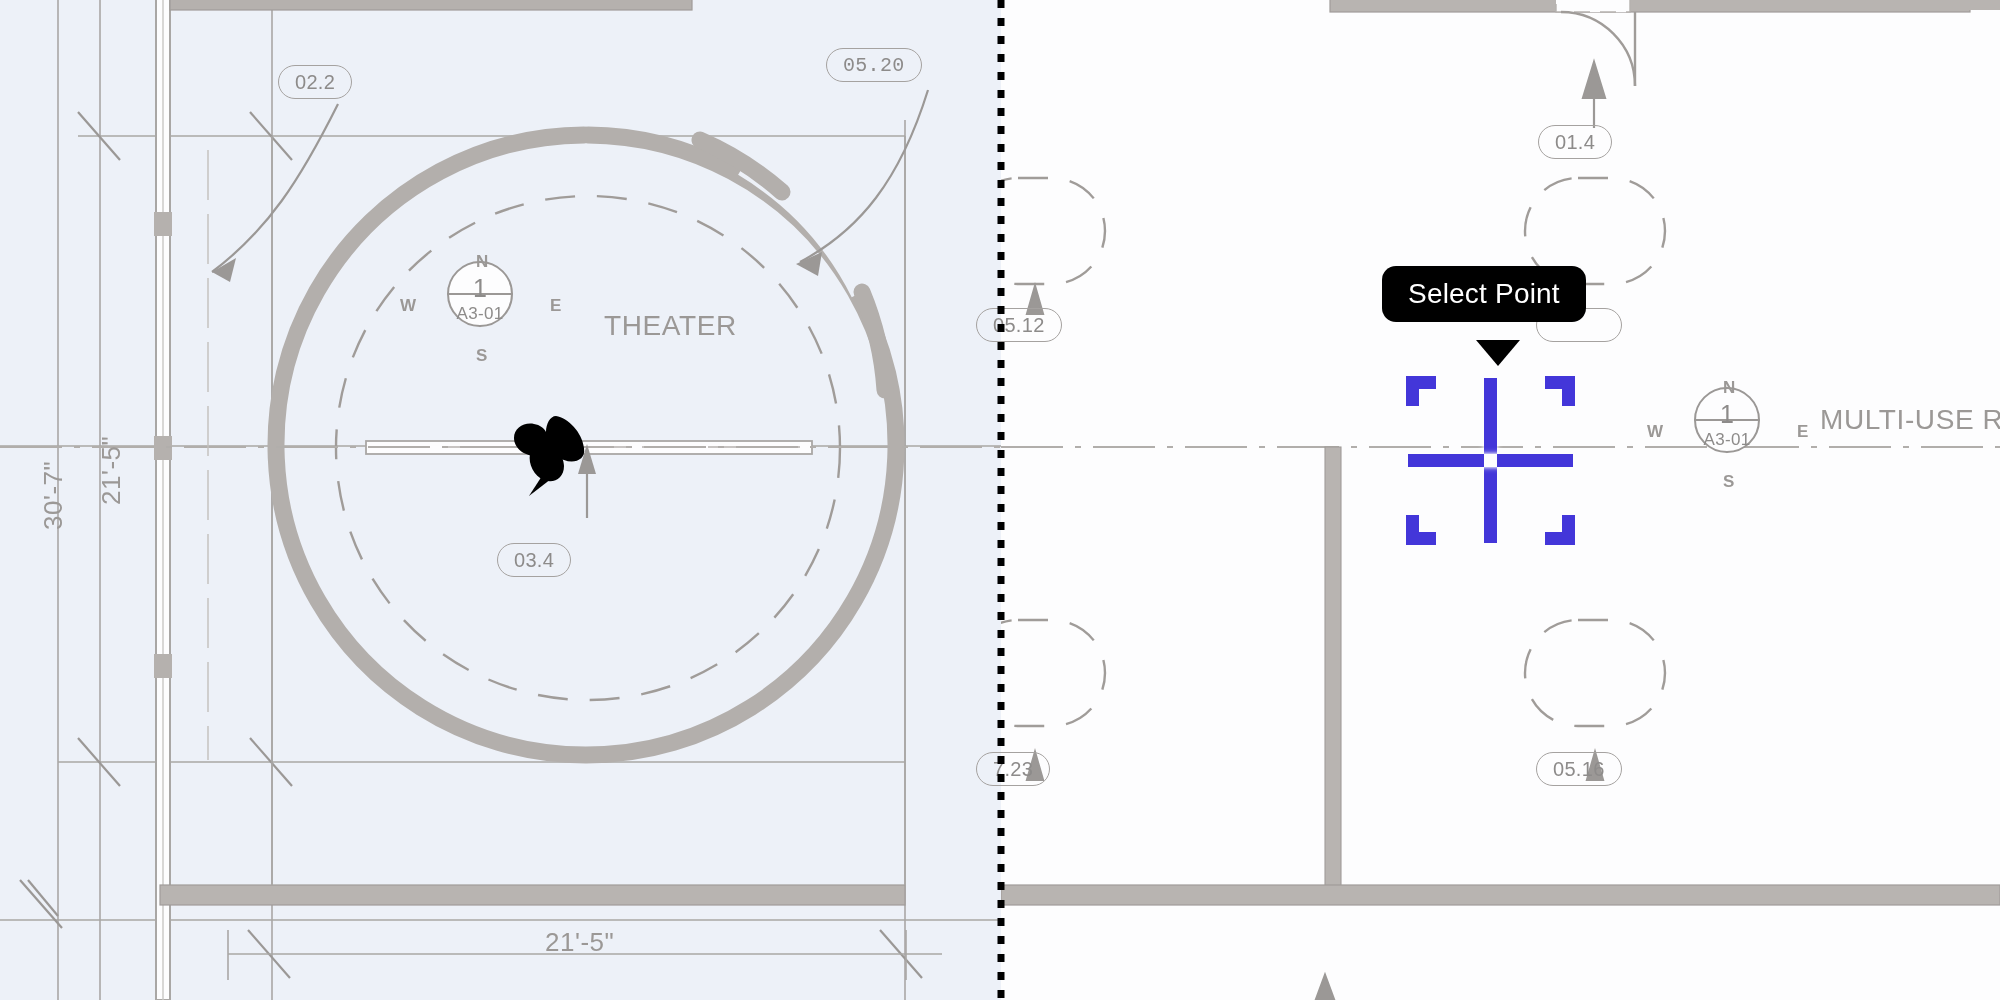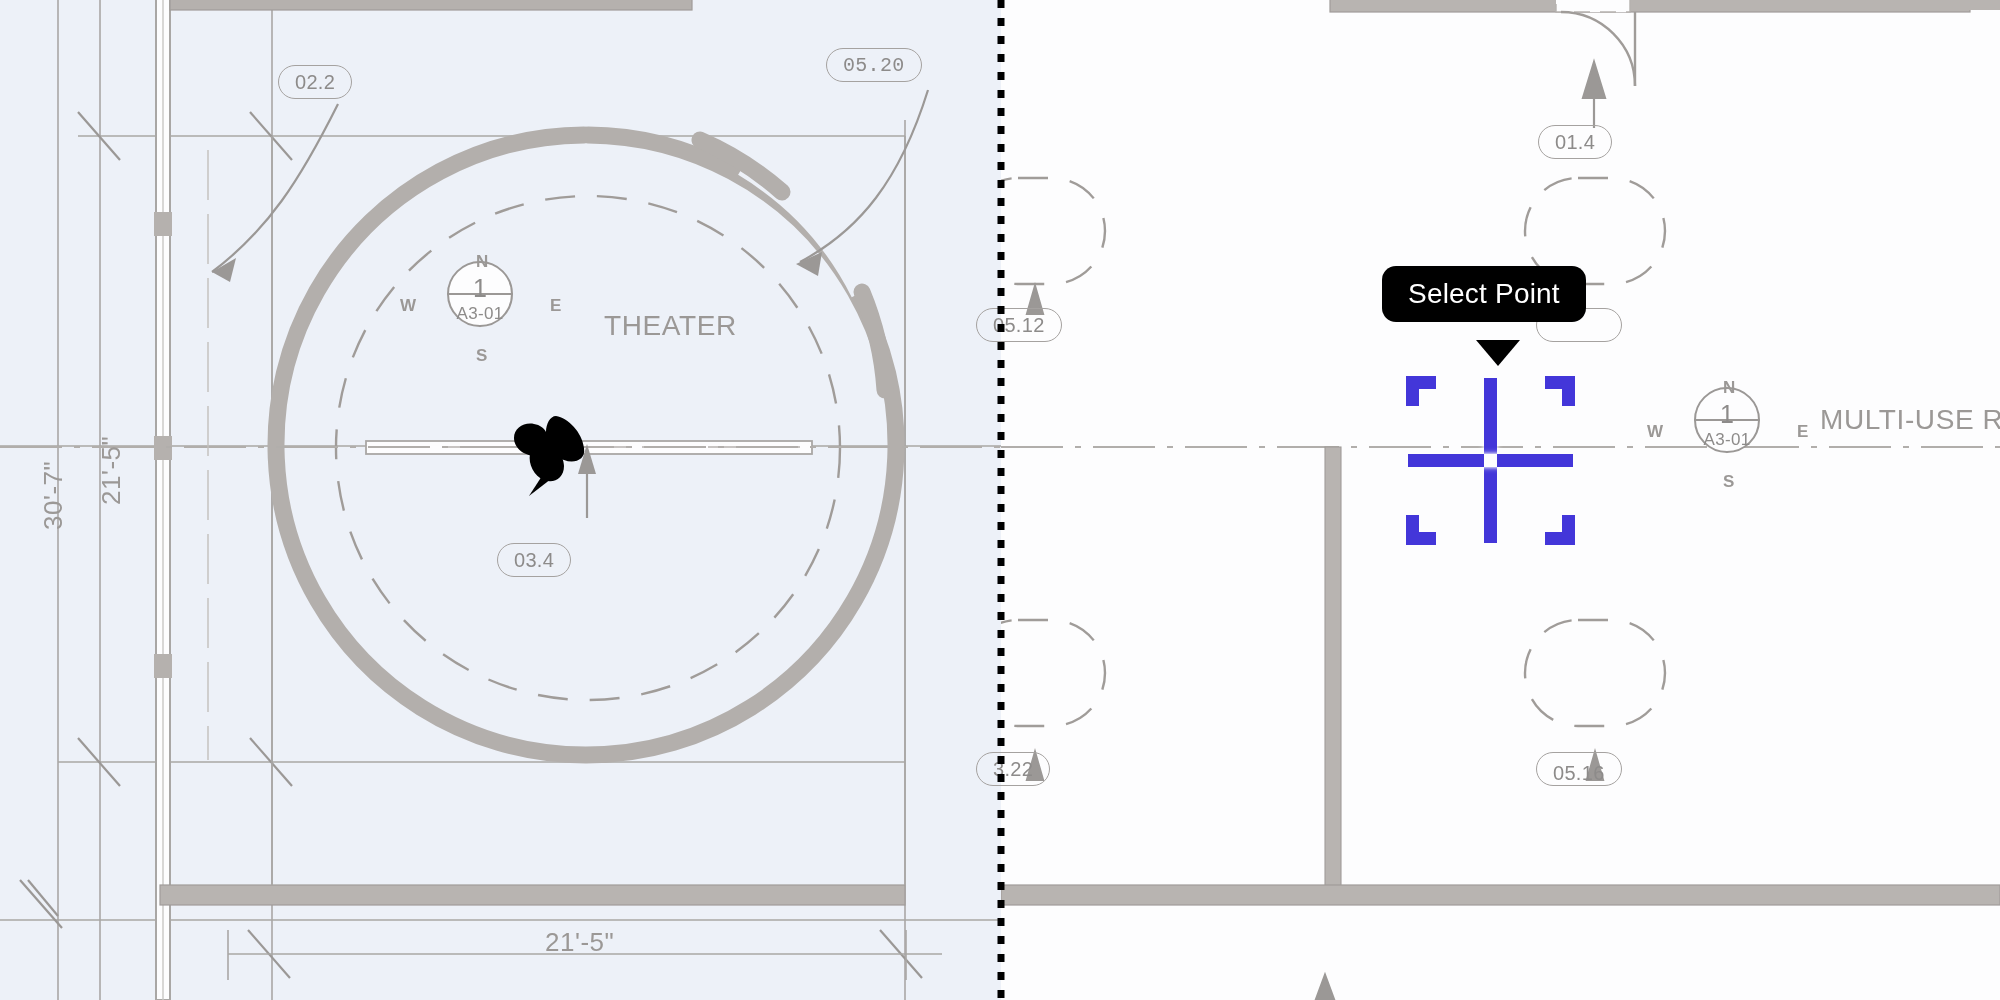--- a/index.html
+++ b/index.html
@@ -314,24 +314,24 @@
 
   <div class="callout" style="left:1538px; top:125px;text-align:right;">
     <span>01.4</span>
   </div>
 
   <div class="callout" style="left:976px; top:308px;">
     <span>05.12</span>
   </div>
 
   <div class="callout" style="left:976px; top:752px;">
-    <span>3.22</span>
-  </div>
-
-  <div class="callout" style="left:1536px; top:752px;align-items:flex-end;">
+    <span>7.23</span>
+  </div>
+
+  <div class="callout" style="left:1536px; top:752px;">
     <span>05.16</span>
   </div>
 
   <div class="callout" style="left:1536px; top:308px; opacity:1;">
     <span style="visibility:hidden">05.12</span>
   </div>
 
   <div class="northarrow" style="left:404px; top:258px; width:152px; height:110px;">
     <span class="na-letter" style="left:72px; top:-6px;">N</span>
     <span class="na-letter" style="left:72px; top:88px;">S</span>

